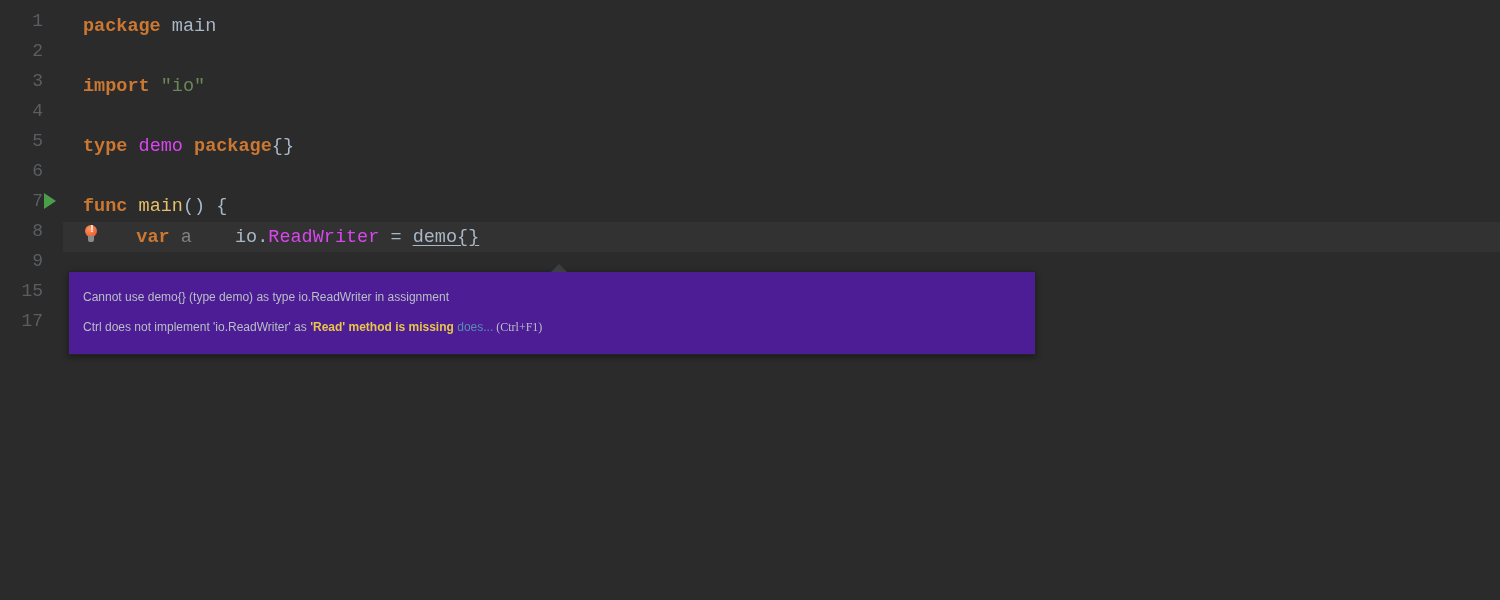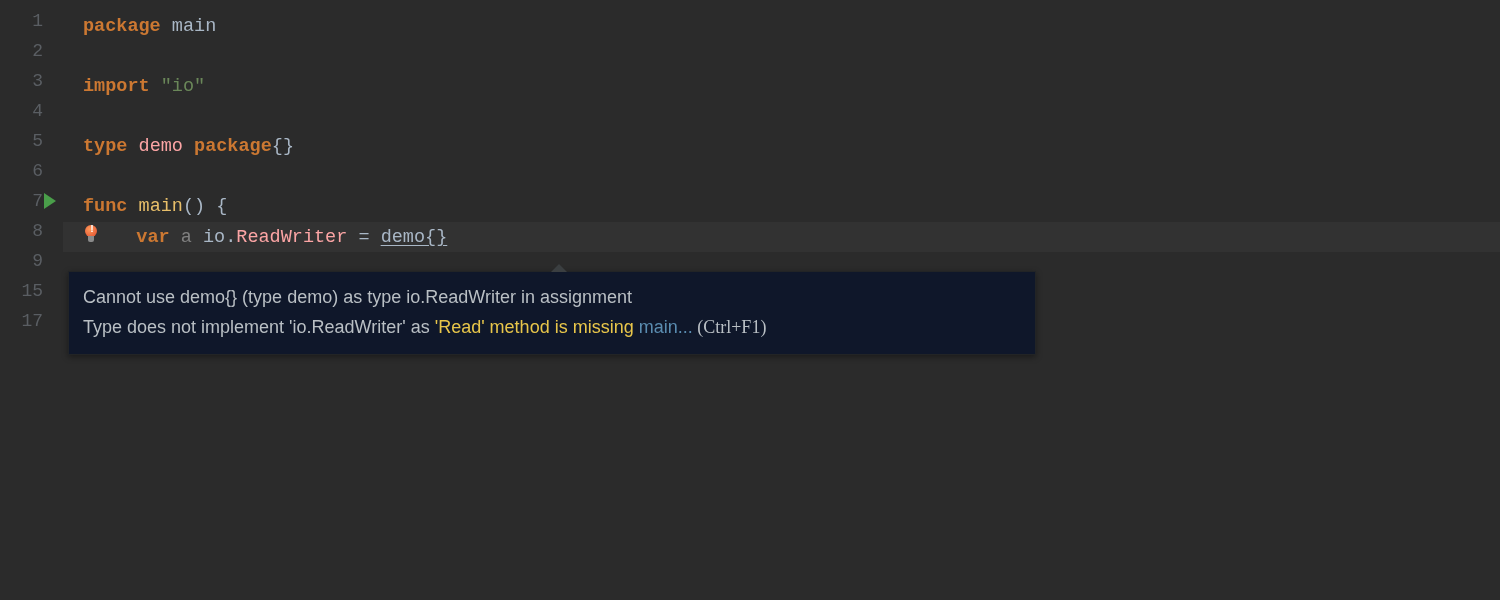--- a/index.html
+++ b/index.html
@@ -61,24 +61,24 @@
     }
     .code-line.line-8 {
       background: #323232;
       margin-left: -20px;
       padding-left: 20px;
       margin-right: 0;
     }
     .kw { color: #cc7832; font-weight: bold; }
     .ident { color: #a9b7c6; }
     .str { color: #6a8759; }
-    .type-name { color: #fca5a5; }
+    .type-name { color: #d946ef; }
     .func-name { color: #e8bf6a; }
     .punct { color: #a9b7c6; }
-    .pkg-ref { color: #a9b7c6; }
+    .pkg-ref { color: #a9b7c6; margin-left: 32px; }
     .unused { color: #808080; }
     .error-underline {
       text-decoration-line: underline;
       text-decoration-style: wavy;
       text-decoration-color: #d45450;
       text-decoration-thickness: 1.5px;
       text-underline-offset: 3px;
       text-decoration: underline;
     }
     .bulb-icon {
@@ -117,40 +117,40 @@
       font-size: 10px;
       font-weight: bold;
       line-height: 12px;
       z-index: 2;
     }
     .tooltip {
       position: absolute;
       left: 68px;
       top: 271px;
       width: 968px;
-      background: #0f172a;
+      background: #4c1d95;
       border: 1px solid #222426;
       box-shadow: 0 2px 6px rgba(0,0,0,0.4);
       padding: 10px 14px 12px 14px;
       font-family: -apple-system, BlinkMacSystemFont, 'Segoe UI', Arial, sans-serif;
-      font-size: 18px;
+      font-size: 12px;
       line-height: 30px;
       color: #b9bfc4;
     }
     .tooltip-arrow {
       position: absolute;
       top: -8px;
       left: 482px;
       width: 0;
       height: 0;
       border-left: 8px solid transparent;
       border-right: 8px solid transparent;
       border-bottom: 8px solid #3b3f41;
     }
-    .tooltip-highlight { color: #e8c64a; font-weight: normal; }
+    .tooltip-highlight { color: #e8c64a; font-weight: bold; }
     .tooltip-link { color: #5a8cb0; cursor: pointer; }
     .tooltip-shortcut { color: #b9bfc4; font-family: Liberation Serif, serif; }
   </style>
 </head>
 <body>
 
 <div class="editor">
   <div class="gutter">
     <div class="gutter-line">1</div>
     <div class="gutter-line">2</div>
@@ -179,14 +179,14 @@
     <div class="code-line line-8"><span class="bulb-icon"><span class="bulb-bang">!</span></span><span>   </span><span class="kw">var</span><span> </span><span class="unused">a</span><span> </span><span class="pkg-ref">io</span><span class="punct">.</span><span class="type-name">ReadWriter</span><span> </span><span class="punct">=</span><span> </span><span class="ident error-underline">demo{}</span></div>
     <div class="code-line"></div>
     <div class="code-line"></div>
     <div class="code-line"></div>
   </div>
 </div>
 
 <div class="tooltip">
   <div class="tooltip-arrow"></div>
   <div>Cannot use demo{} (type demo) as type io.ReadWriter in assignment</div>
-  <div><span>Type does not implement 'io.ReadWriter' as </span><span class="tooltip-highlight">'Read' method is missing</span><span> </span><span class="tooltip-link">main...</span><span class="tooltip-shortcut"> (Ctrl+F1)</span></div>
+  <div><span>Ctrl does not implement 'io.ReadWriter' as </span><span class="tooltip-highlight">'Read' method is missing</span><span> </span><span class="tooltip-link">does...</span><span class="tooltip-shortcut"> (Ctrl+F1)</span></div>
 </div>
 
 </body></html>

